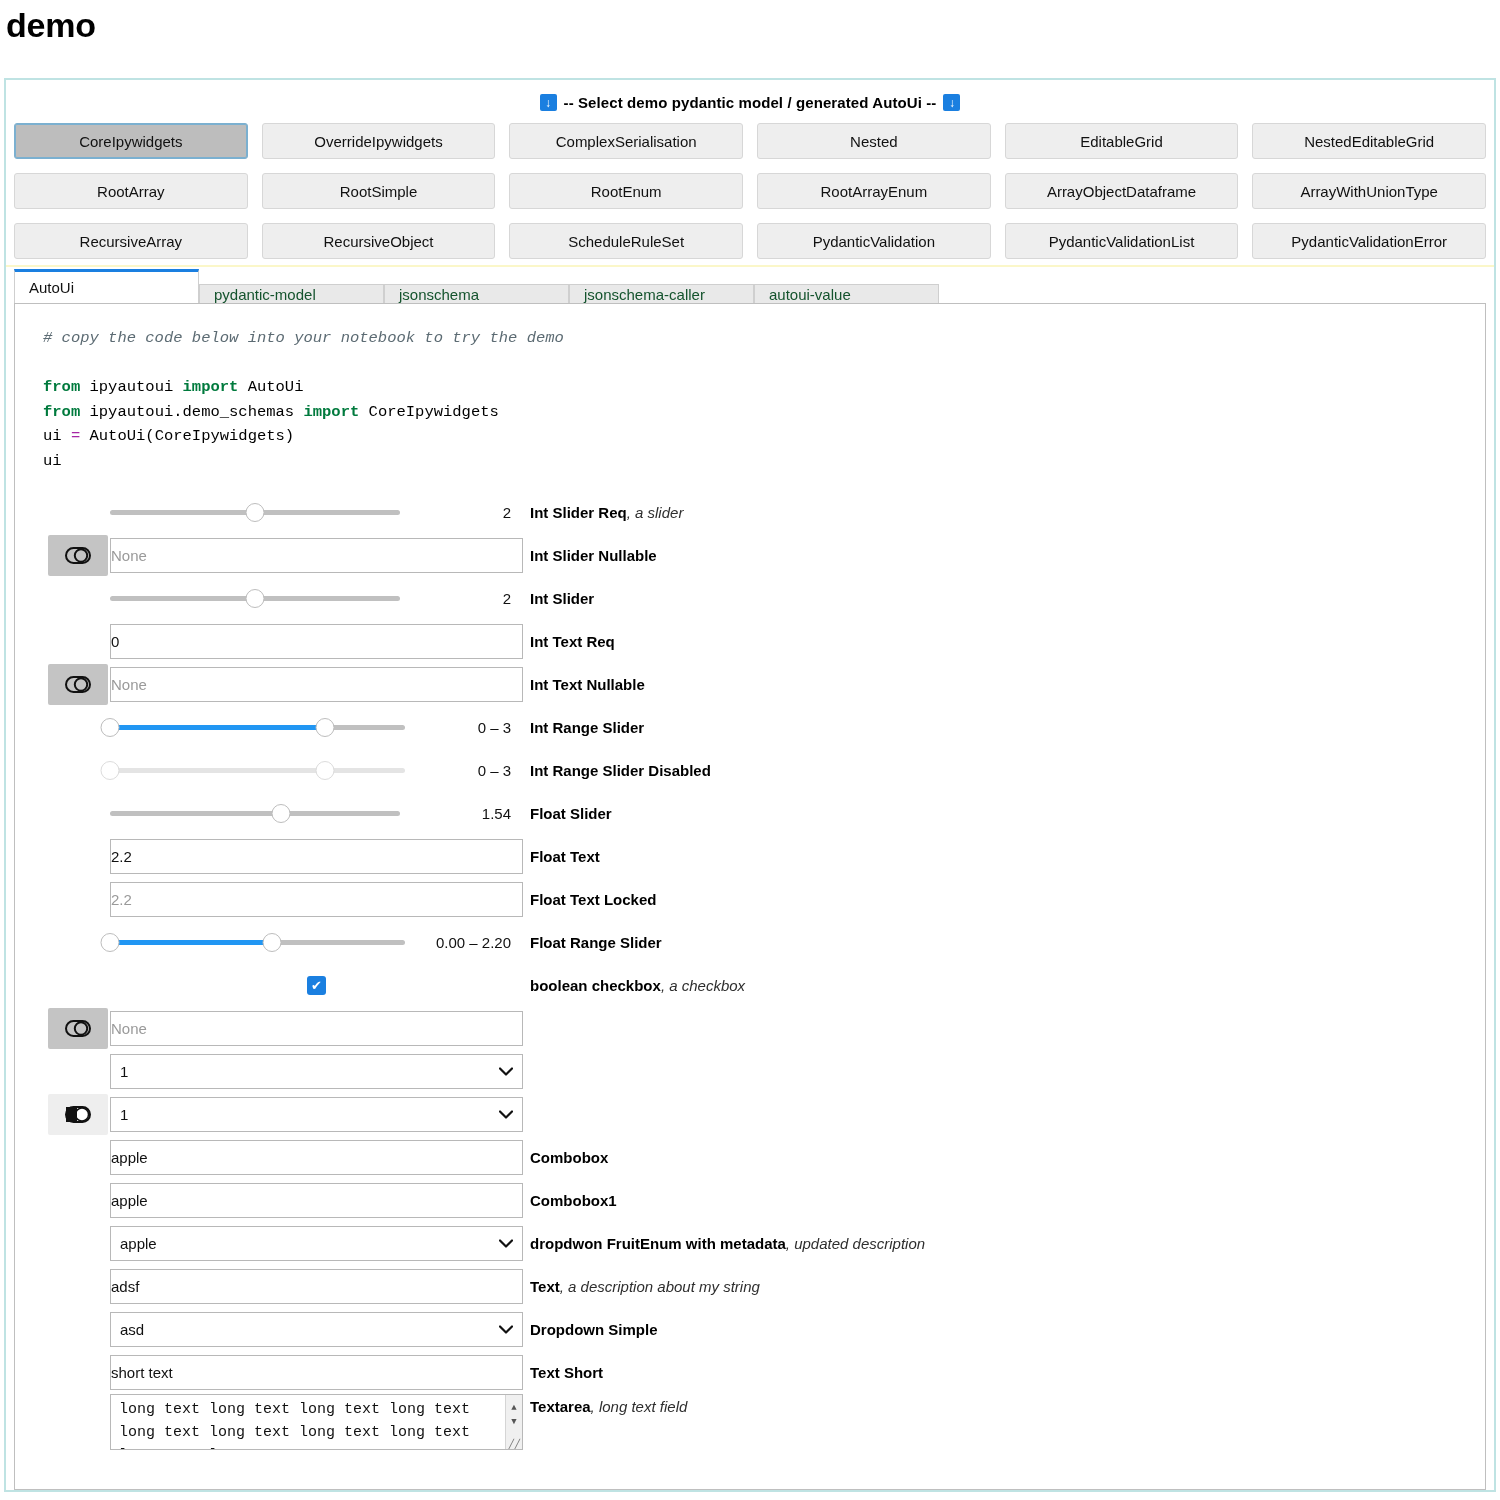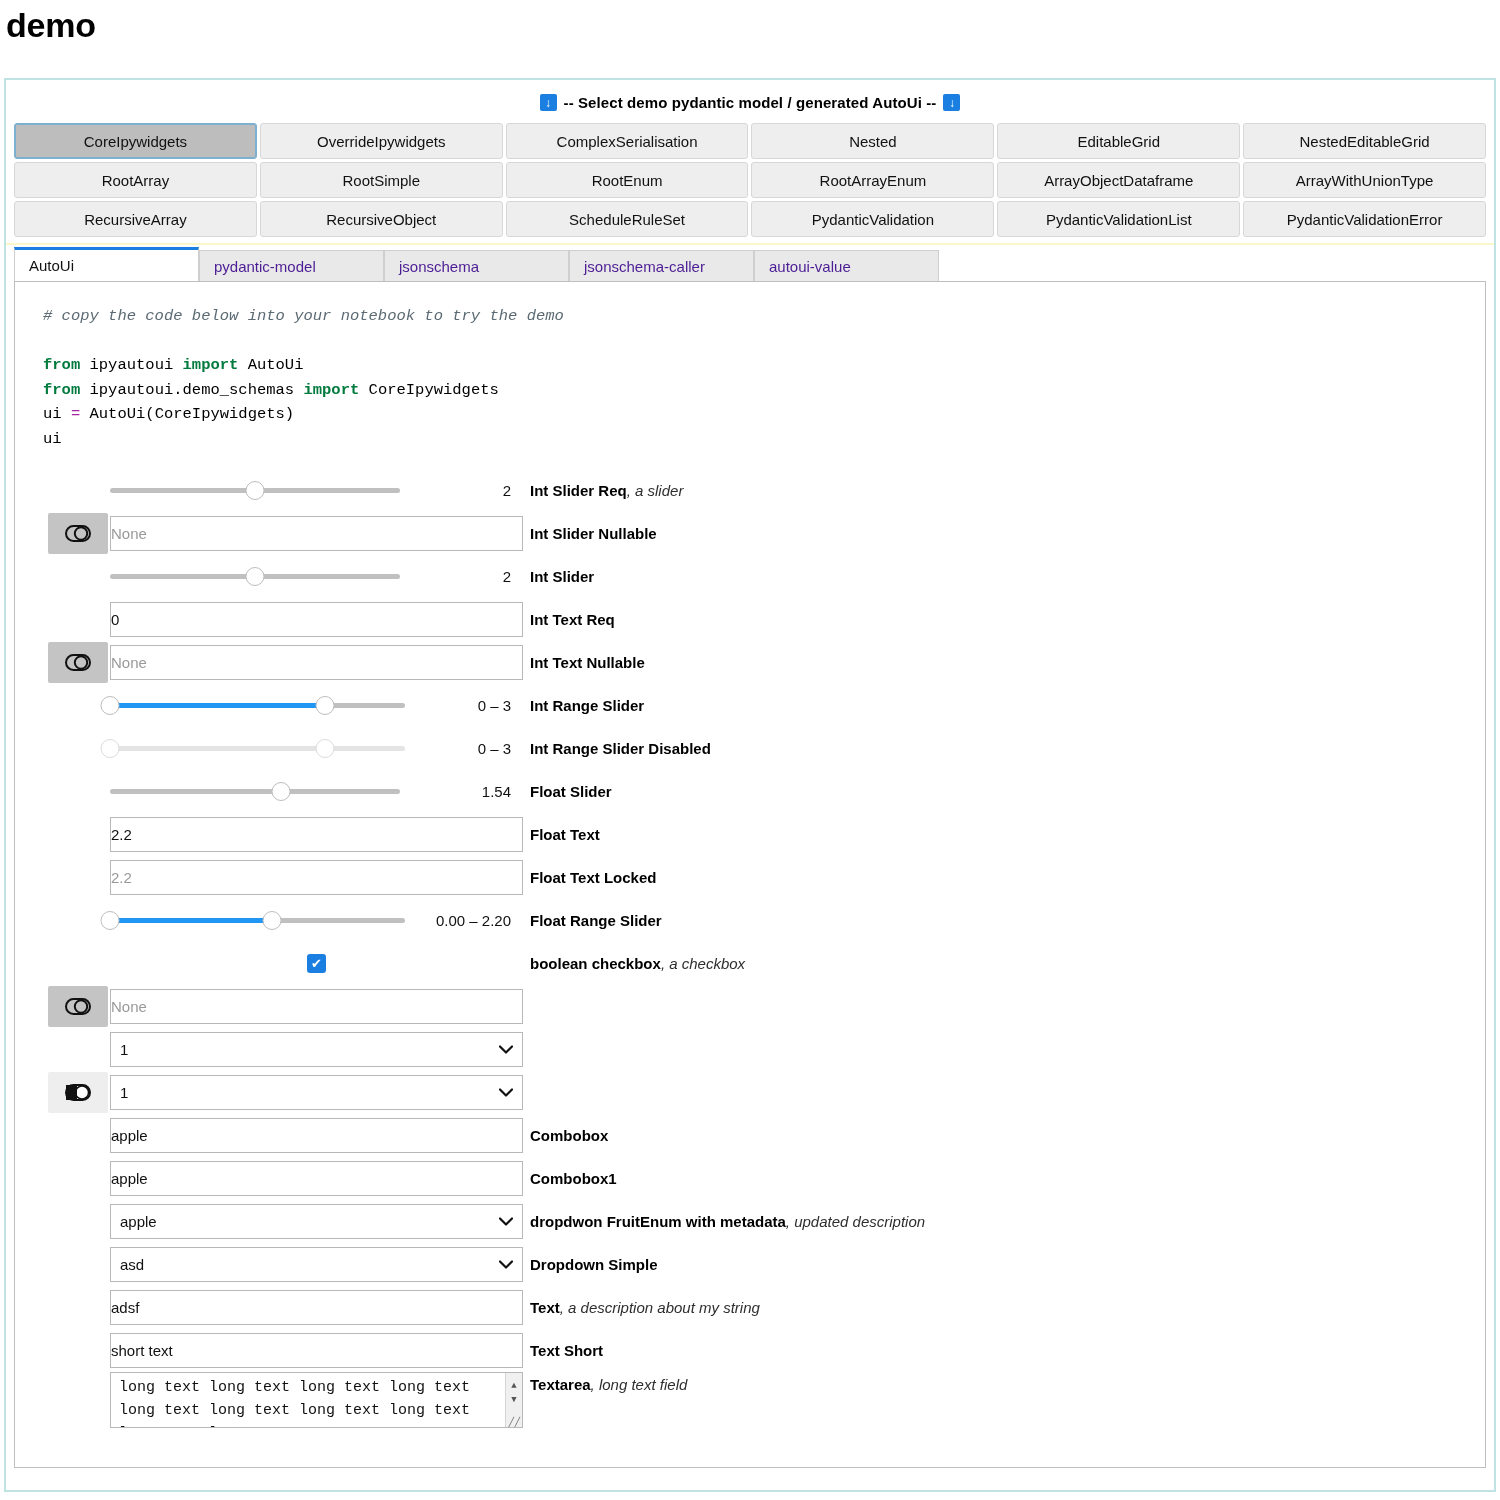--- a/index.html
+++ b/index.html
@@ -53,21 +53,21 @@
     border-radius:2px;
     color:#fff;
     font-size:12px;
     line-height:1;
     font-weight:normal;
     vertical-align:middle;
   }
   #model-btn-grid {
     display:grid;
     grid-template-columns:repeat(6, 1fr);
-    gap:3px;
+    gap:14px;
     padding:0 8px;
   }
   .model-btn {
     background:#eeeeee;
     border:1px solid #d7d7d7;
     border-radius:3px;
     height:36px;
     font-size:15px;
     font-family:"Liberation Sans", sans-serif;
     color:#111;
@@ -84,27 +84,27 @@
     box-shadow:0 0 0 1px #7bb0d0 inset;
   }
   
   #tab-bar {
     display:flex;
     align-items:flex-end;
     padding:8px 8px 0 8px;
     height:36px;
   }
   .tab {
-    height:31px;
+    height:19px;
     min-width:185px;
     padding:0 14px;
     display:flex;
     align-items:center;
     font-size:15px;
-    color:#4c1d95;
+    color:#14532d;
     background:#e9e9e9;
     border:1px solid #cfcfcf;
     border-bottom:none;
     cursor:pointer;
     white-space:nowrap;
   }
   .tab.active {
     background:#ffffff;
     color:#111;
     border-top:3px solid #1a7fe0;
@@ -621,43 +621,43 @@
                   </svg></span>
               </div>
             </div>
           </div>
           <div class="w-label"><span>dropdwon FruitEnum with metadata</span><span class="desc">, updated description</span></div>
         </div>
         <div class="w-row">
           <div class="w-left">
             <div class="toggle-spacer"></div>
             <div class="w-field">
+              <input class="txt-input" type="text" value="adsf" style="">
+            </div>
+          </div>
+          <div class="w-label"><span>Text</span><span class="desc">, a description about my string</span></div>
+        </div>
+        <div class="w-row">
+          <div class="w-left">
+            <div class="toggle-spacer"></div>
+            <div class="w-field">
               <div class="sel-input">
                 <span>asd</span>
                 <span class="chev"><svg width="14" height="9" viewBox="0 0 14 9">
                     <path d="M1 1.5 L7 7.5 L13 1.5" fill="none" stroke="#111" stroke-width="2.2" stroke-linecap="round" stroke-linejoin="round"></path>
                   </svg></span>
               </div>
             </div>
           </div>
           <div class="w-label"><span>Dropdown Simple</span></div>
         </div>
         <div class="w-row">
           <div class="w-left">
             <div class="toggle-spacer"></div>
             <div class="w-field">
-              <input class="txt-input" type="text" value="adsf" style="">
-            </div>
-          </div>
-          <div class="w-label"><span>Text</span><span class="desc">, a description about my string</span></div>
-        </div>
-        <div class="w-row">
-          <div class="w-left">
-            <div class="toggle-spacer"></div>
-            <div class="w-field">
               <input class="txt-input" type="text" value="short text" style="">
             </div>
           </div>
           <div class="w-label"><span>Text Short</span></div>
         </div>
         <div class="w-row ta-row">
           <div class="w-left">
             <div class="toggle-spacer"></div>
             <div class="w-field">
               <div class="ta-box"><span>long text long text long text long text long text long text long text long text long text long text</span><div class="ta-scroll"><span>▲</span><span style="margin-top:-9px">▼</span><span class="ta-grip">╱╱</span></div></div>

